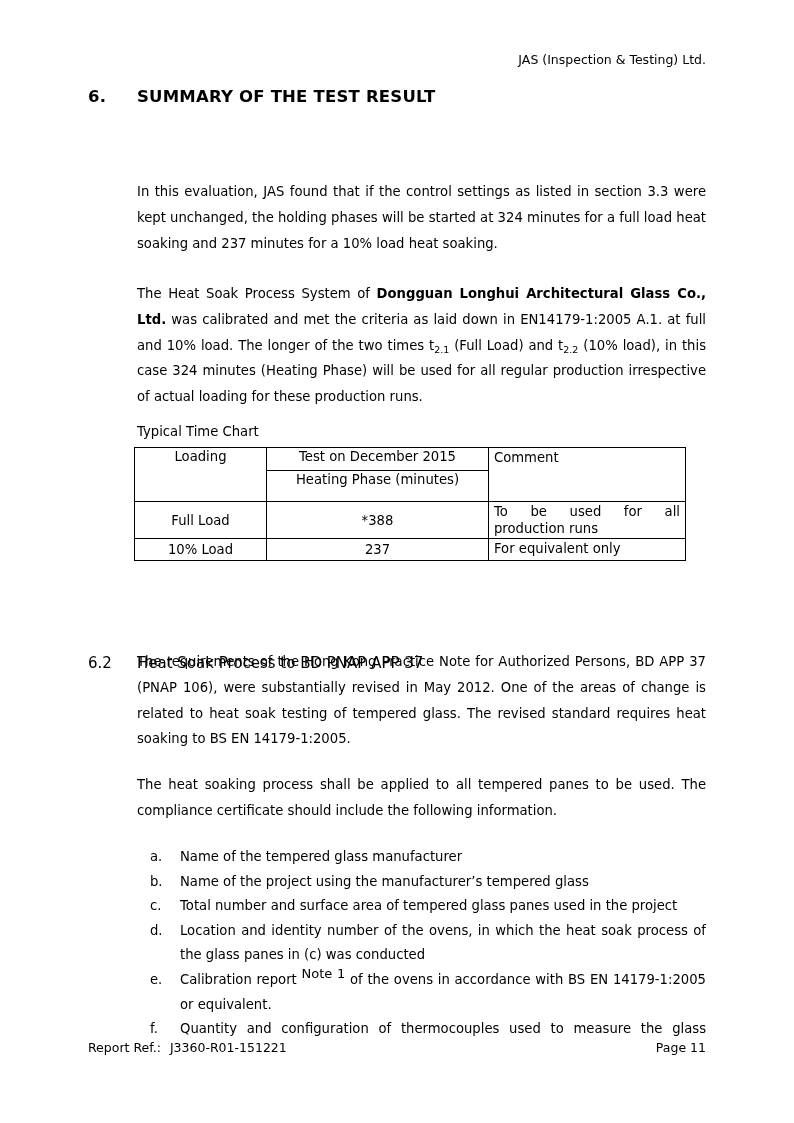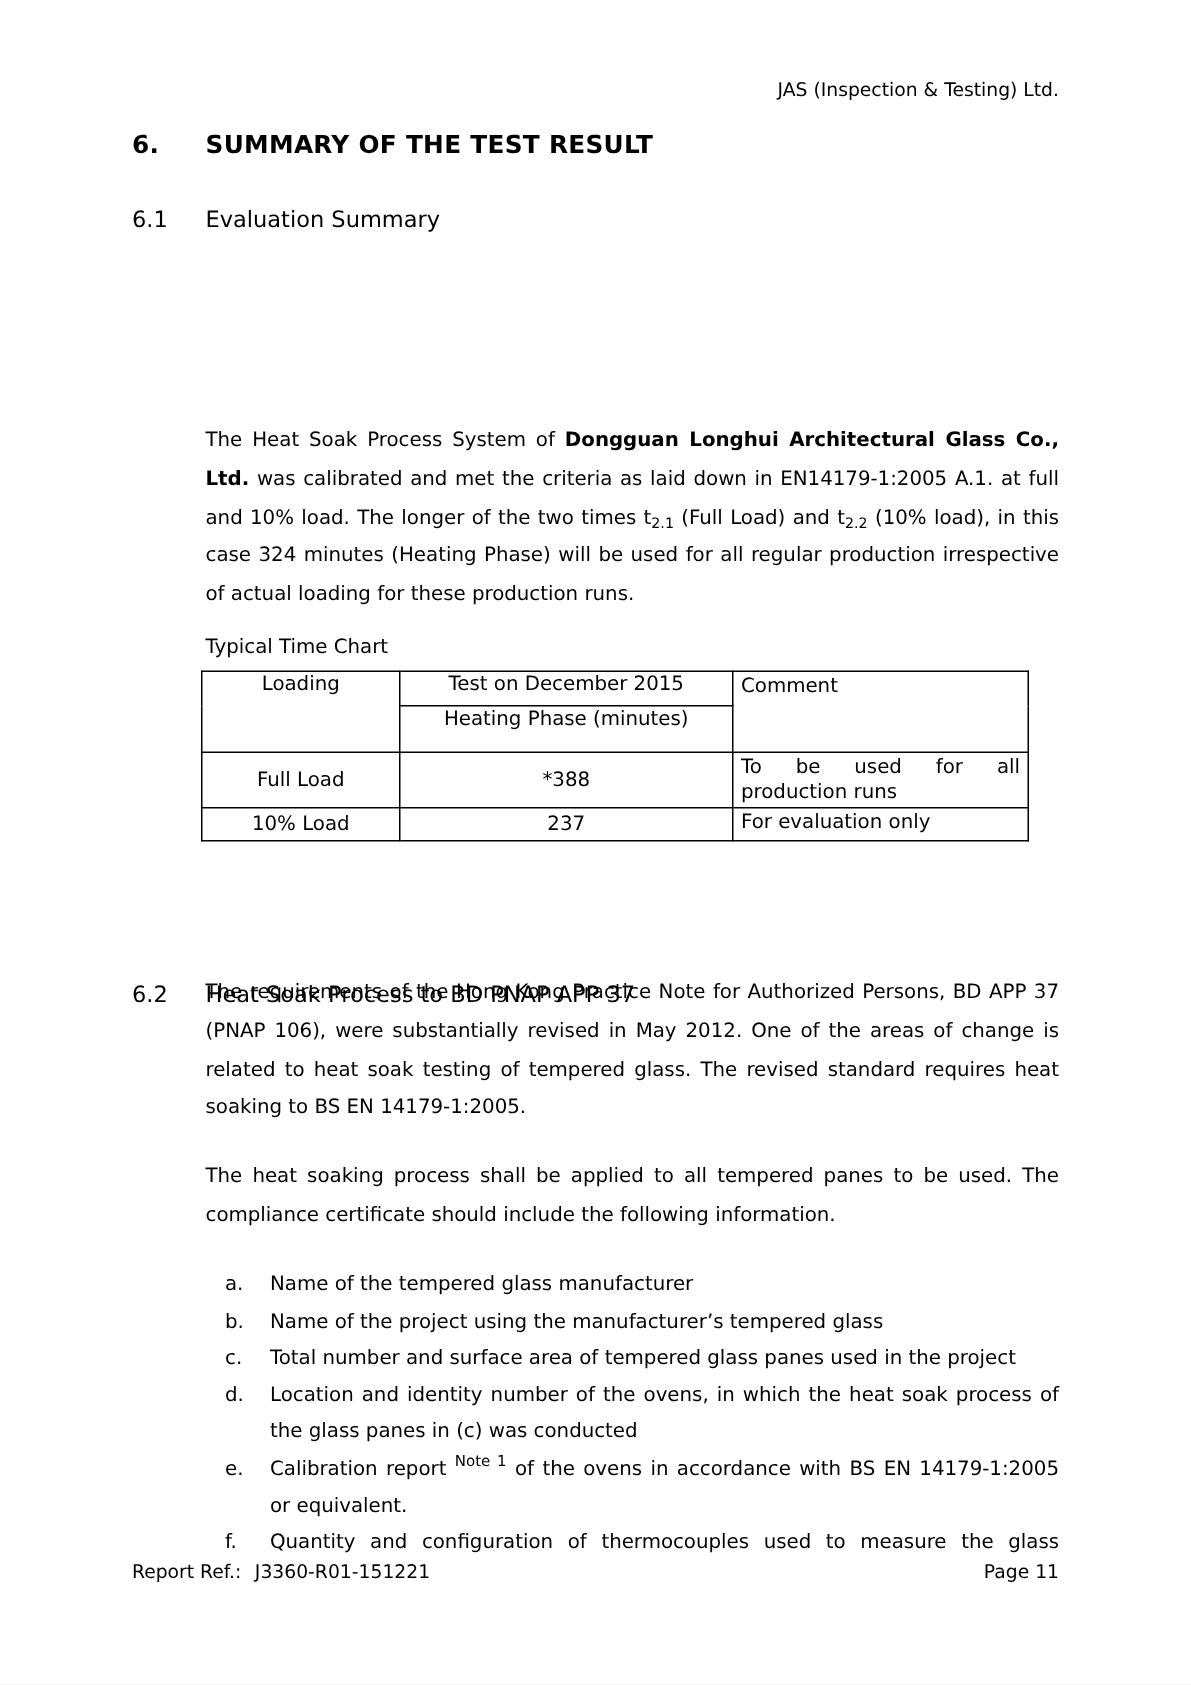--- a/index.html
+++ b/index.html
@@ -31,21 +31,21 @@
   .body-p {
     position: absolute; left: 137px; width: 569px; margin: 0;
     font-size: 13.2px; line-height: 25.8px; text-align: justify;
   }
   .p1 { top: 179px; }
   .p2 { top: 281px; }
   .p3 { top: 649px; }
   .p4 { top: 772px; }
   .body-p b { font-weight: bold; }
   sub.tsub { font-size: 9.5px; vertical-align: -3px; line-height: 0; }
-  sup.tsup { font-size: 10px; vertical-align: 6px; line-height: 0; }
+  sup.tsup { font-size: 13px; vertical-align: 6px; line-height: 0; }
   .tbl-caption {
     position: absolute; left: 137px; top: 424px; font-size: 13.2px;
   }
   .tblwrap { position: absolute; left: 134px; top: 447px; }
   table.tt { border-collapse: collapse; table-layout: fixed; }
   table.tt td {
     border: 1.5px solid #000; font-size: 13.2px;
     padding: 1px 5px; overflow: hidden;
   }
   .col-loading { width: 132px; }
@@ -78,24 +78,22 @@
 <div class="page">
 
   <div class="hdr">
     <span>JAS (Inspection &amp; Testing) Ltd.</span>
   </div>
 
   <div class="h1">
     <span class="sec-num">6.</span><span>SUMMARY OF THE TEST RESULT</span>
   </div>
 
-  <div class="h2 h2-61">
-    <span class="sec-num">6.1</span><span>Evaluation Summary</span>
-  </div>
 
+  <p class="body-p p1">In this evaluation, JAS found that if the control settings as listed in section 3.3 were kept unchanged, the holding phases will be started at 324 minutes for a full load heat soaking and 237 minutes for a 10% load heat soaking.</p>
 
   <p class="body-p p2"><span>The Heat Soak Process System of </span><b>Dongguan Longhui Architectural Glass Co., Ltd.</b><span> was calibrated and met the criteria as laid down in EN14179-1:2005 A.1. at full and 10% load. The longer of the two times t</span><sub class="tsub">2.1</sub><span> (Full Load) and t</span><sub class="tsub">2.2</sub><span> (10% load), in this case 324 minutes (Heating Phase) will be used for all regular production irrespective of actual loading for these production runs.</span></p>
 
   <div class="tbl-caption">Typical Time Chart</div>
 
   <div class="tblwrap">
     <table class="tt">
       <colgroup>
         <col class="col-loading">
         <col class="col-minutes">
@@ -111,21 +109,21 @@
           <td class="hc">Heating Phase (minutes)</td>
         </tr>
         <tr class="dr1">
           <td class="cc">Full Load</td>
           <td class="cc">*388</td>
           <td class="cmt">To be used for all production runs</td>
         </tr>
         <tr class="dr2">
           <td class="cc">10% Load</td>
           <td class="cc">237</td>
-          <td class="cmt">For evaluation only</td>
+          <td class="cmt">For equivalent only</td>
         </tr>
       </tbody>
     </table>
   </div>
 
   <div class="h2 h2-62">
     <span class="sec-num">6.2</span><span>Heat Soak Process to BD PNAP APP 37</span>
   </div>
 
   <p class="body-p p3">The requirements of the Hong Kong Practice Note for Authorized Persons, BD APP 37 (PNAP 106), were substantially revised in May 2012. One of the areas of change is related to heat soak testing of tempered glass. The revised standard requires heat soaking to BS EN 14179-1:2005.</p>

